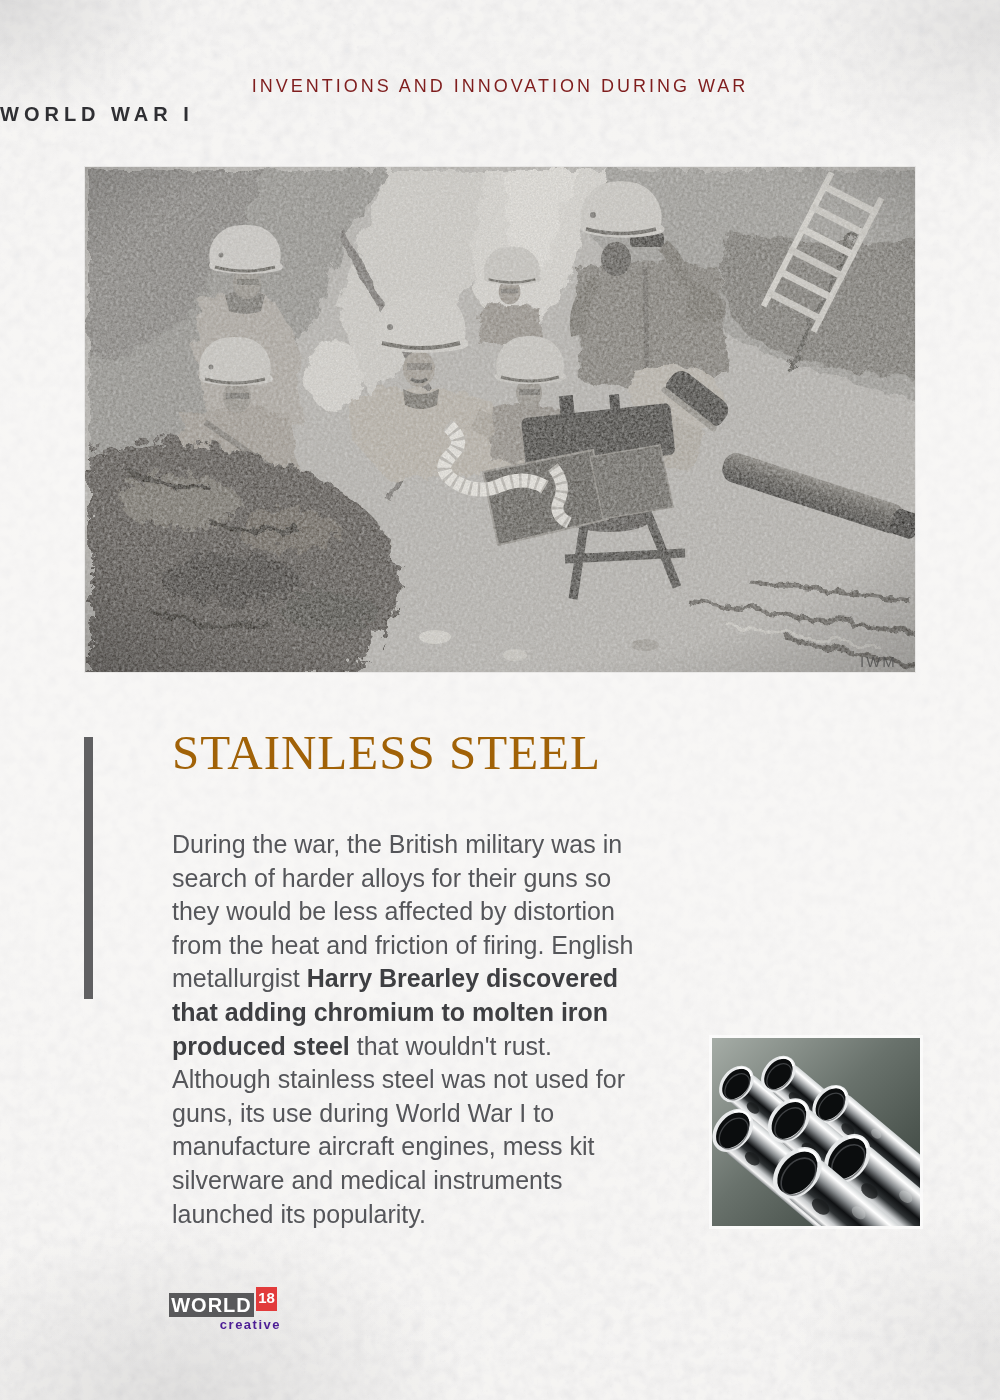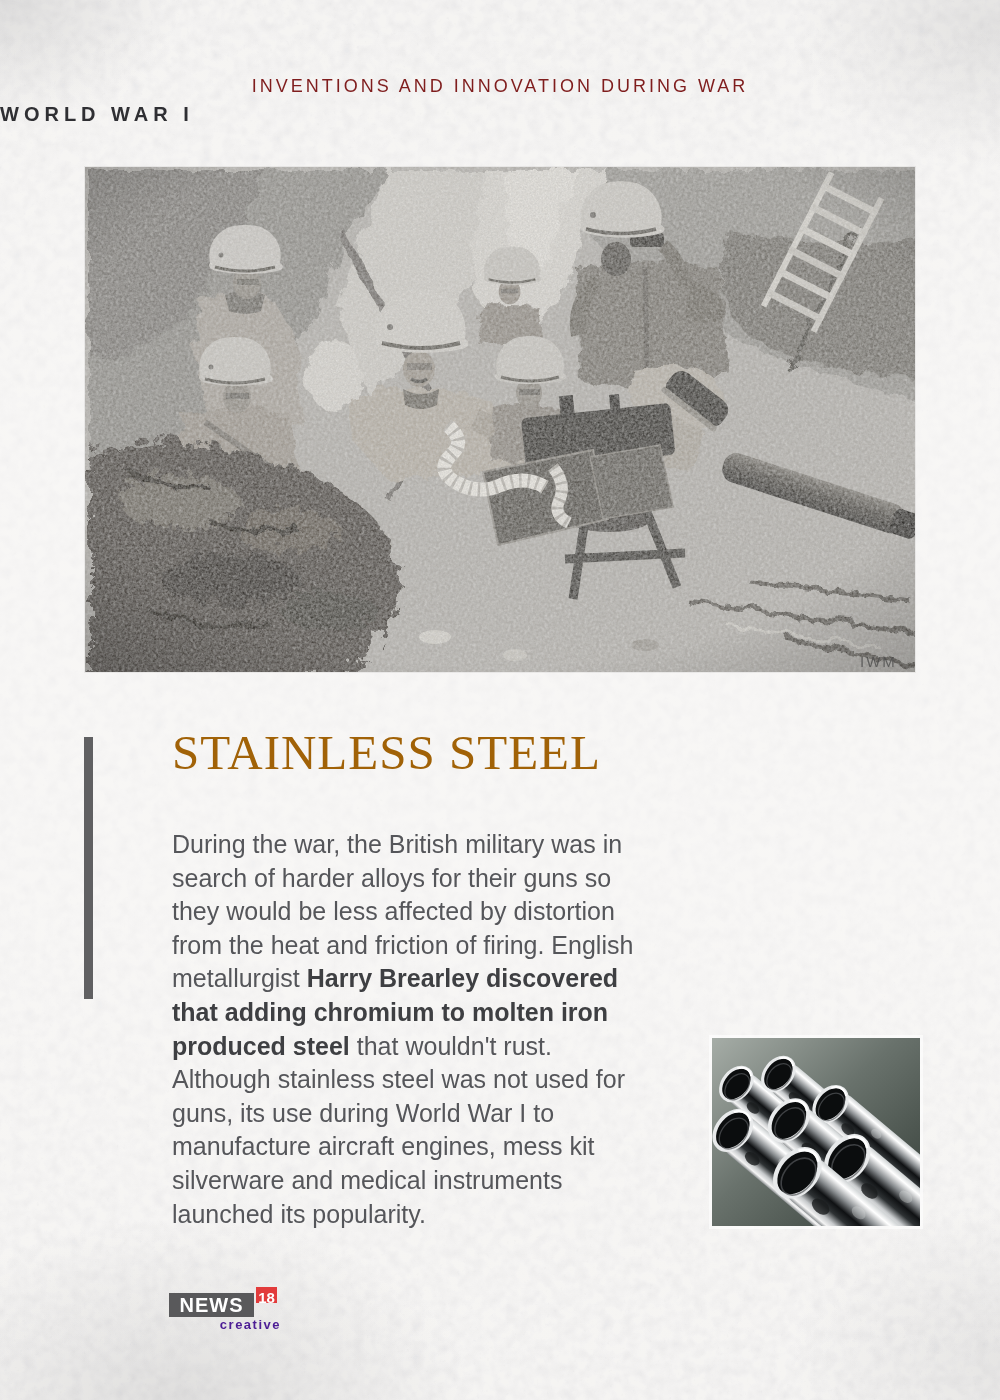--- a/index.html
+++ b/index.html
@@ -34,21 +34,21 @@
   .article-body{position:absolute;left:172px;top:803px;width:478px;
     font-size:25px;line-height:33.6px;color:#55565a;}
   .article-body b{color:#3e3f42;}
 
   .pipes-wrap{position:absolute;left:712px;top:1038px;width:208px;height:188px;
     box-shadow:0 0 0 3px rgba(255,255,255,0.6);}
 
   .logo{position:absolute;left:169px;top:1287px;width:130px;height:42px;}
   .logo-news{position:absolute;left:0;top:6px;width:85px;height:24px;background:#59595b;
     color:#fff;font-weight:bold;font-size:20px;letter-spacing:1px;text-align:center;line-height:24px;}
-  .logo-num{position:absolute;left:87px;top:0;width:21px;height:16px;background:#e23b3b;
+  .logo-num{position:absolute;left:87px;top:0;width:21px;height:24px;background:#e23b3b;
     color:#fff;font-weight:bold;font-size:15px;text-align:center;line-height:21px;}
   .logo-sub{position:absolute;left:0;top:30px;width:112px;text-align:right;
     color:#4c1d95;font-weight:bold;font-size:13px;letter-spacing:1.5px;}
 </style>
 </head>
 <body>
 
 <svg class="texture" width="1000" height="1400" aria-hidden="true">
   <defs>
     <filter id="paper1" x="0" y="0" width="100%" height="100%">
@@ -274,18 +274,18 @@
     <use href="#pipe" transform="translate(64,34) rotate(40) scale(0.78)"></use>
     <use href="#pipe" transform="translate(116,64) rotate(40) scale(0.82)"></use>
     <use href="#pipe" transform="translate(18,90) rotate(40) scale(0.92)"></use>
     <use href="#pipe" transform="translate(74,80) rotate(40) scale(0.95)"></use>
     <use href="#pipe" transform="translate(132,118) rotate(40) scale(1.05)"></use>
     <use href="#pipe" transform="translate(82,132) rotate(40) scale(1.1)"></use>
   </svg>
   </div>
 
   <div class="logo">
-    <div class="logo-news">NEWS</div>
+    <div class="logo-news">WORLD</div>
     <div class="logo-num">18</div>
     <div class="logo-sub">creative</div>
   </div>
 
 </div>
 
 </body></html>

